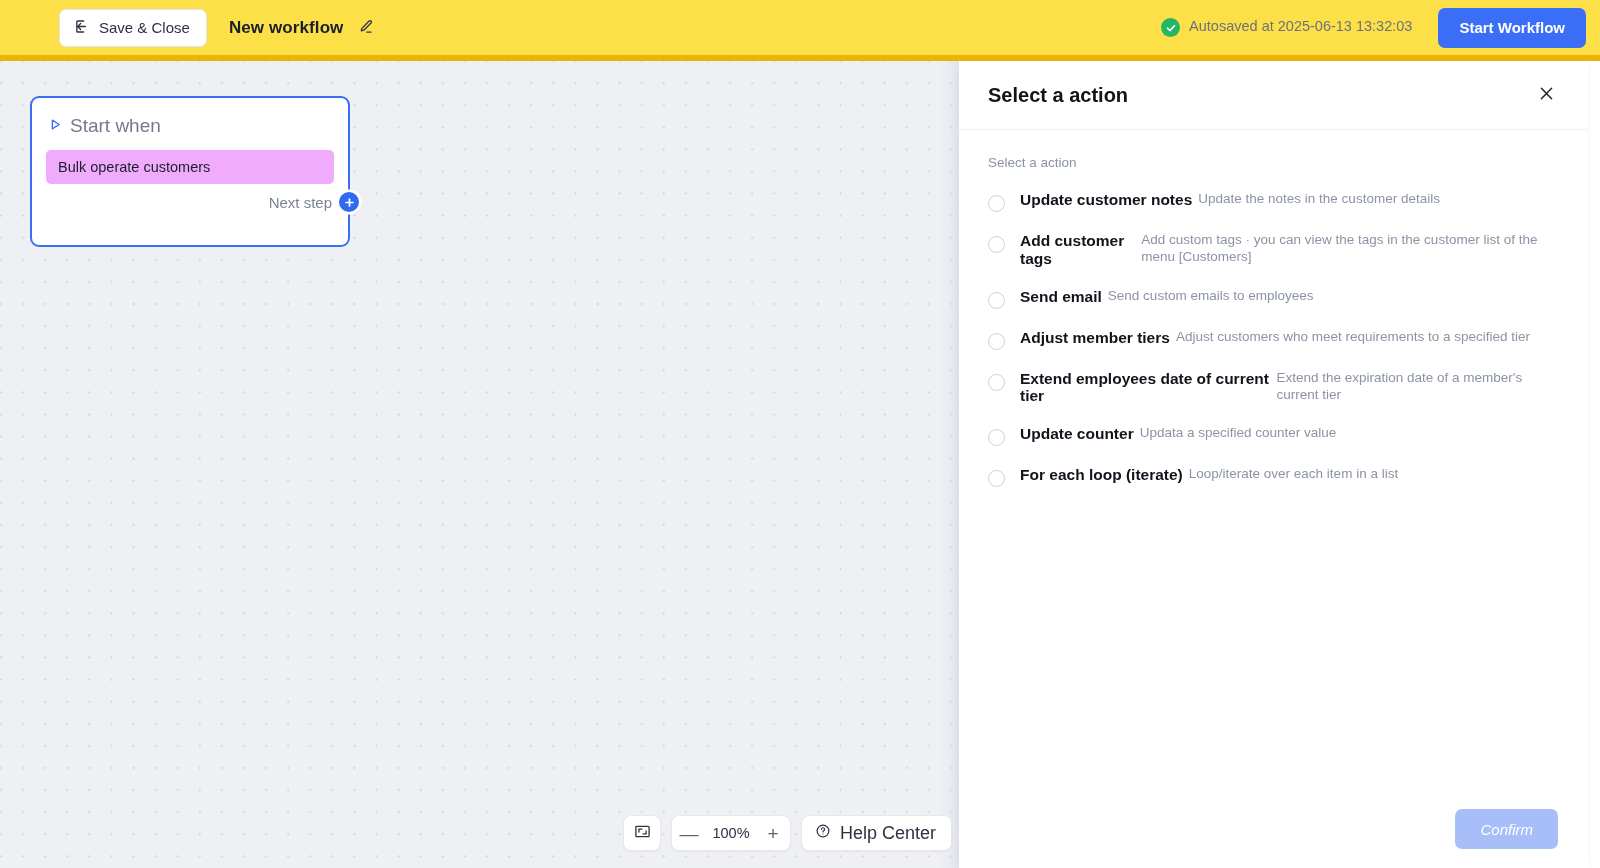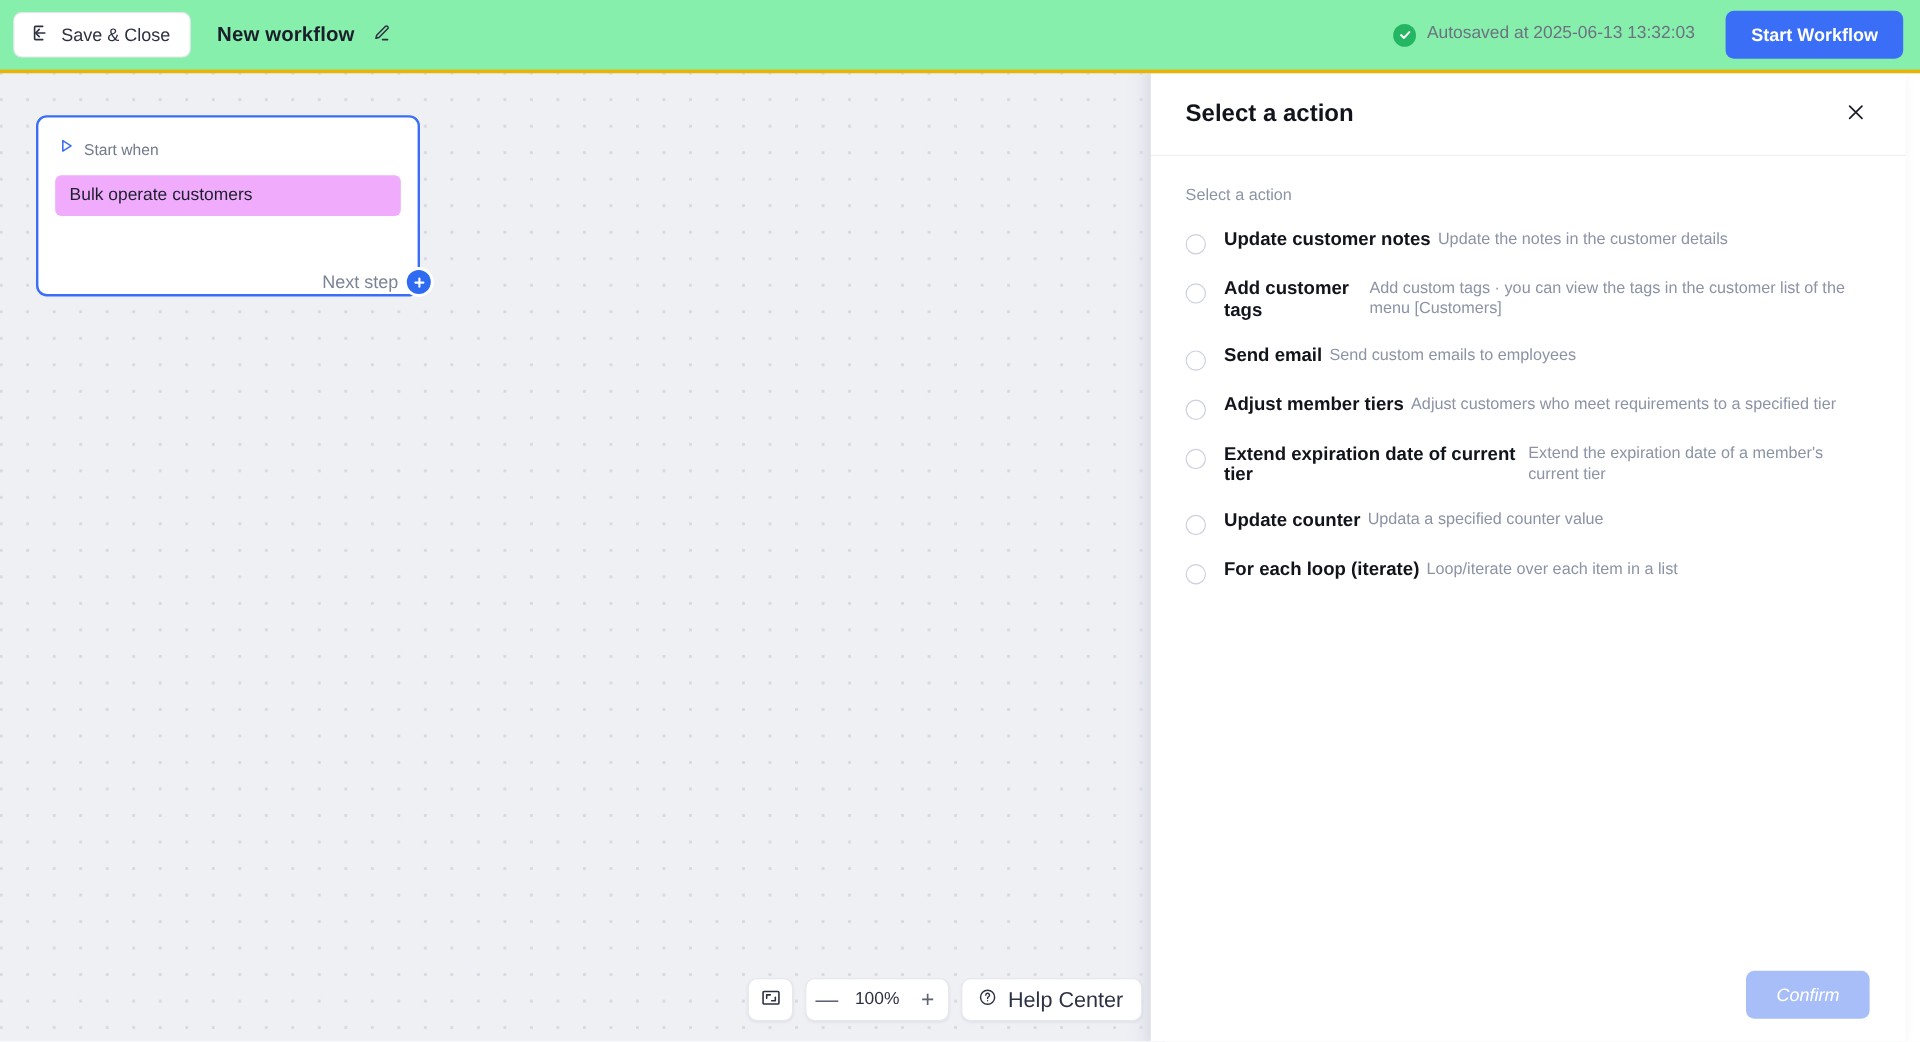--- a/index.html
+++ b/index.html
@@ -7,24 +7,25 @@
     width: 1600px; height: 868px;
     font-family: "Liberation Sans", sans-serif;
     background: #ffffff;
     overflow: hidden;
   }
   .app { position: relative; width: 1600px; height: 868px; }
 
   
   .topbar {
     position: absolute; top: 0; left: 0; width: 1600px; height: 61px;
-    background: #86efac;
-    border-bottom: 3px solid #eab308;
+    background: #fde047;
+    border-bottom: 6px solid #eab308;
     display: flex; align-items: center;
     z-index: 30;
+    padding-left: 48px;
   }
   .save-close-btn {
     margin-left: 11px;
     height: 38px;
     padding: 0 16px 0 13px;
     display: flex; align-items: center; gap: 9px;
     border: 1px solid #e3e5ea;
     border-radius: 7px;
     background: #fff;
     color: #2d3142;
@@ -83,33 +84,33 @@
     width: 320px; height: 151px;
     background: #ffffff;
     border: 2px solid #3b6ef6;
     border-radius: 9px;
     cursor: grab;
   }
   .node-head {
     display: flex; align-items: center; gap: 8px;
     padding: 17px 0 0 17px;
   }
-  .node-head-label { font-size: 13px; color: #737a8c; }
+  .node-head-label { font-size: 19px; color: #737a8c; }
   .node-field {
     margin: 13px 14px 0 14px;
     height: 34px;
     background: #f0abfc;
     border-radius: 5px;
     display: flex; align-items: center;
     padding: 0 12px;
     font-size: 14.5px; color: #1b1f2b;
     cursor: pointer;
   }
   .node-foot {
-    position: absolute; right: 0; bottom: 0;
+    position: absolute; right: 0; bottom: 33px;
     display: flex; align-items: center; gap: 7px;
     transform: translateX(11px);
   }
   .next-step-label { font-size: 15px; color: #7b8396; }
   .plus-circle {
     width: 20px; height: 20px; border-radius: 50%;
     background: #2f6bf0;
     display: flex; align-items: center; justify-content: center;
     color: #fff; cursor: pointer;
     box-shadow: 0 0 0 2.5px #fff;
@@ -341,21 +342,21 @@
           <div class="option">
             <span class="radio"></span>
             <span class="option-text">
               <span class="option-title">Adjust member tiers</span>
               <span class="option-desc">Adjust customers who meet requirements to a specified tier</span>
             </span>
           </div>
           <div class="option">
             <span class="radio"></span>
             <span class="option-text">
-              <span class="option-title">Extend expiration date of current tier</span>
+              <span class="option-title">Extend employees date of current tier</span>
               <span class="option-desc">Extend the expiration date of a member's current tier</span>
             </span>
           </div>
           <div class="option">
             <span class="radio"></span>
             <span class="option-text">
               <span class="option-title">Update counter</span>
               <span class="option-desc">Updata a specified counter value</span>
             </span>
           </div>

